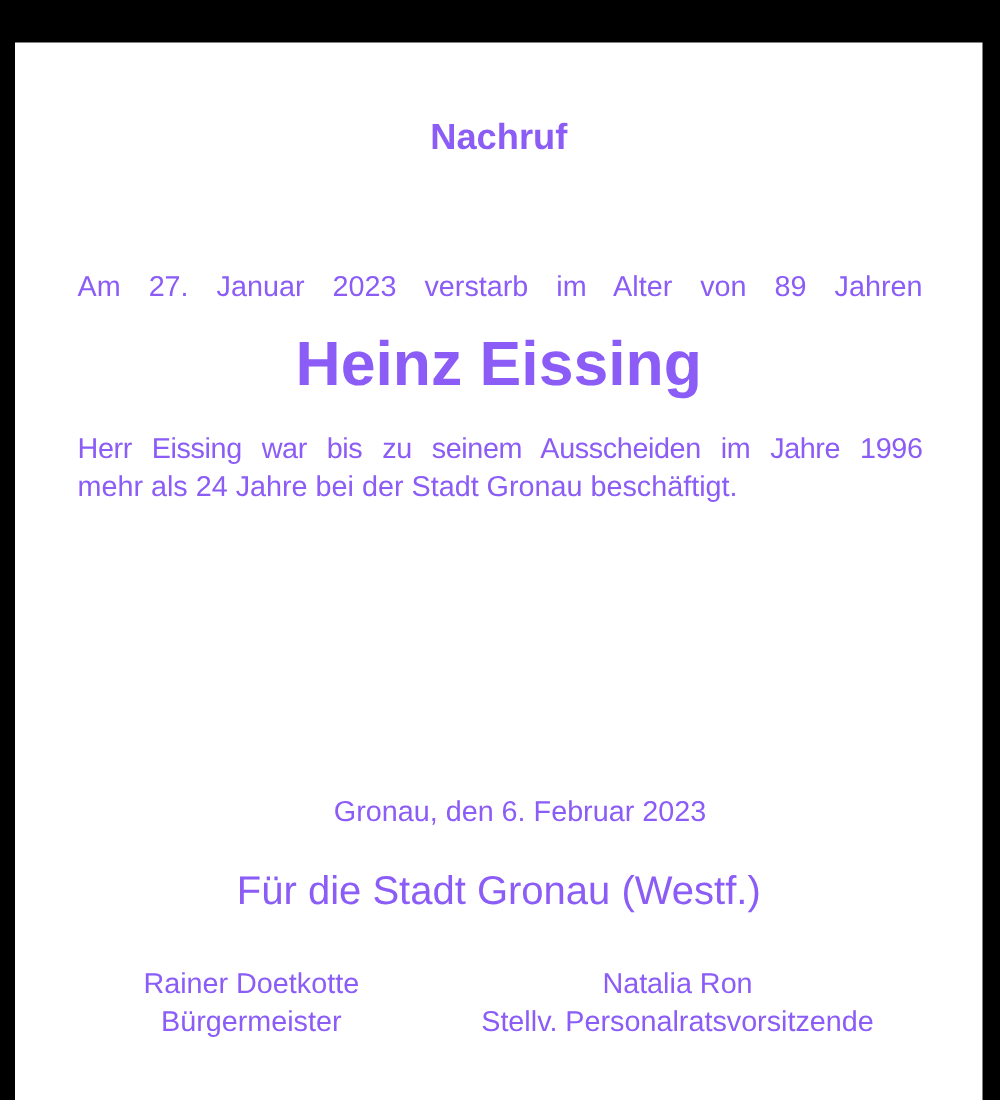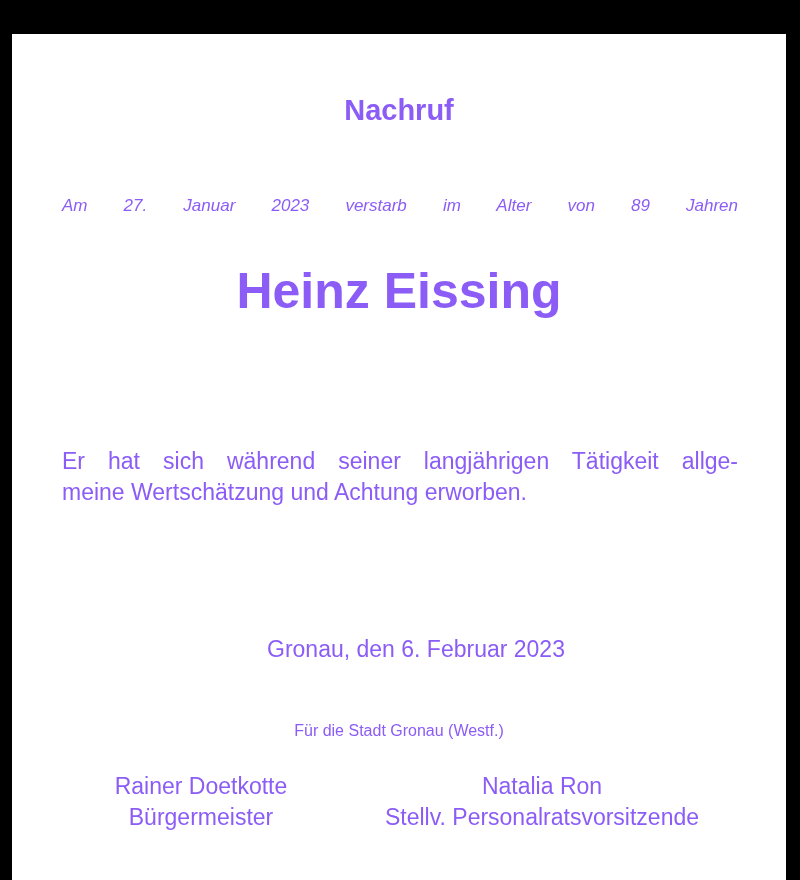--- a/index.html
+++ b/index.html
@@ -5,51 +5,51 @@
     html, body { margin: 0; padding: 0; background: #000; }
     body { width: 800px; height: 880px; position: relative; overflow: hidden; }
     .frame {
       position: absolute; left: 12px; top: 12px; width: 774px; height: 854px;
       background: #fff; color: #8b5cf6;
       font-family: "Liberation Sans", "DejaVu Sans", sans-serif;
       margin-top: 22px;
     }
     .abs { position: absolute; left: 0; width: 774px; text-align: center; white-space: nowrap; }
     .title { top: 60px; font-size: 29px; font-weight: bold; letter-spacing: 0px; }
-    .intro { top: 162px; left: 50px; width: 676px; font-size: 17px; text-align: justify; text-align-last: justify; font-style: italic; }
+    .intro { top: 182px; left: 50px; width: 676px; font-size: 23px; text-align: justify; text-align-last: justify; }
     .name { top: 228px; font-size: 50px; font-weight: bold; letter-spacing: 0px; }
     .para { position: absolute; left: 50px; width: 676px; font-size: 23px; line-height: 31px; text-align: justify; }
     .para .l1 { display: block; text-align: justify; text-align-last: justify; white-space: nowrap; }
     .para .l2 { display: block; text-align: left; white-space: nowrap; }
     .p1 { top: 309px; }
     .p2 { top: 412px; }
     .p3 { top: 498px; }
     .p1 .l1 { letter-spacing: -0.3px; }
     .date { top: 602px; font-size: 23px; padding-left: 17px; }
-    .org { top: 688px; font-size: 16px; }
+    .org { top: 660px; font-size: 32px; }
     .sig { position: absolute; top: 737px; font-size: 23px; line-height: 31px; text-align: center; white-space: nowrap; }
     .sig span { display: block; }
     .sig-left { left: 60px; width: 258px; }
     .sig-right { left: 300px; width: 460px; }
   </style>
 </head>
 <body>
 
 <div class="frame">
   <div class="abs title">Nachruf</div>
 
   <div class="abs intro">Am 27. Januar 2023 verstarb im Alter von 89 Jahren</div>
 
   <div class="abs name">Heinz Eissing</div>
 
+  <div class="para p1">
+    <span class="l1">Herr Eissing war bis zu seinem Ausscheiden im Jahre 1996</span>
+    <span class="l2">mehr als 24 Jahre bei der Stadt Gronau beschäftigt.</span>
+  </div>
 
-  <div class="para p2">
-    <span class="l1">Er hat sich während seiner langjährigen Tätigkeit allge-</span>
-    <span class="l2">meine Wertschätzung und Achtung erworben.</span>
-  </div>
 
 
   <div class="abs date">Gronau, den 6. Februar 2023</div>
 
   <div class="abs org">Für die Stadt Gronau (Westf.)</div>
 
   <div class="sig sig-right">
     <span>Natalia Ron</span>
     <span>Stellv. Personalratsvorsitzende</span>
   </div>

